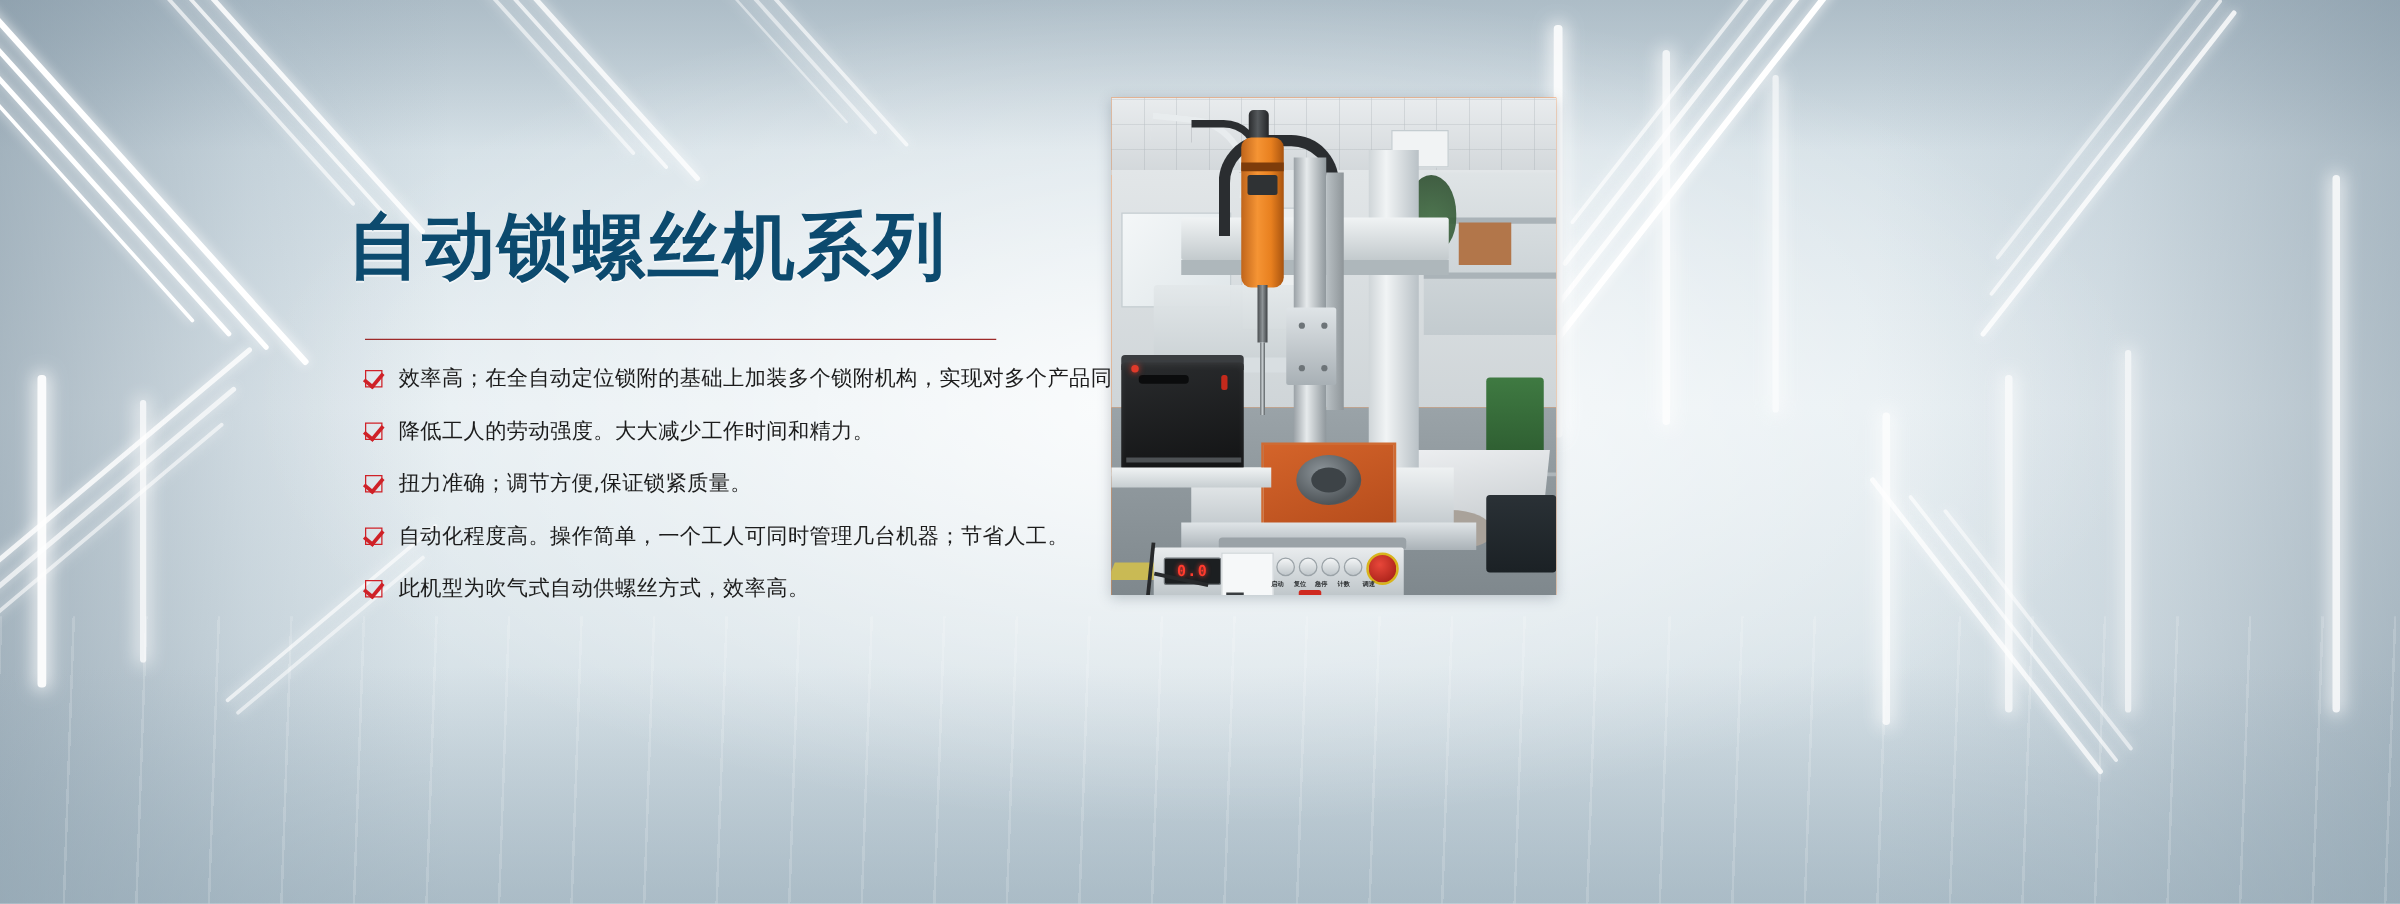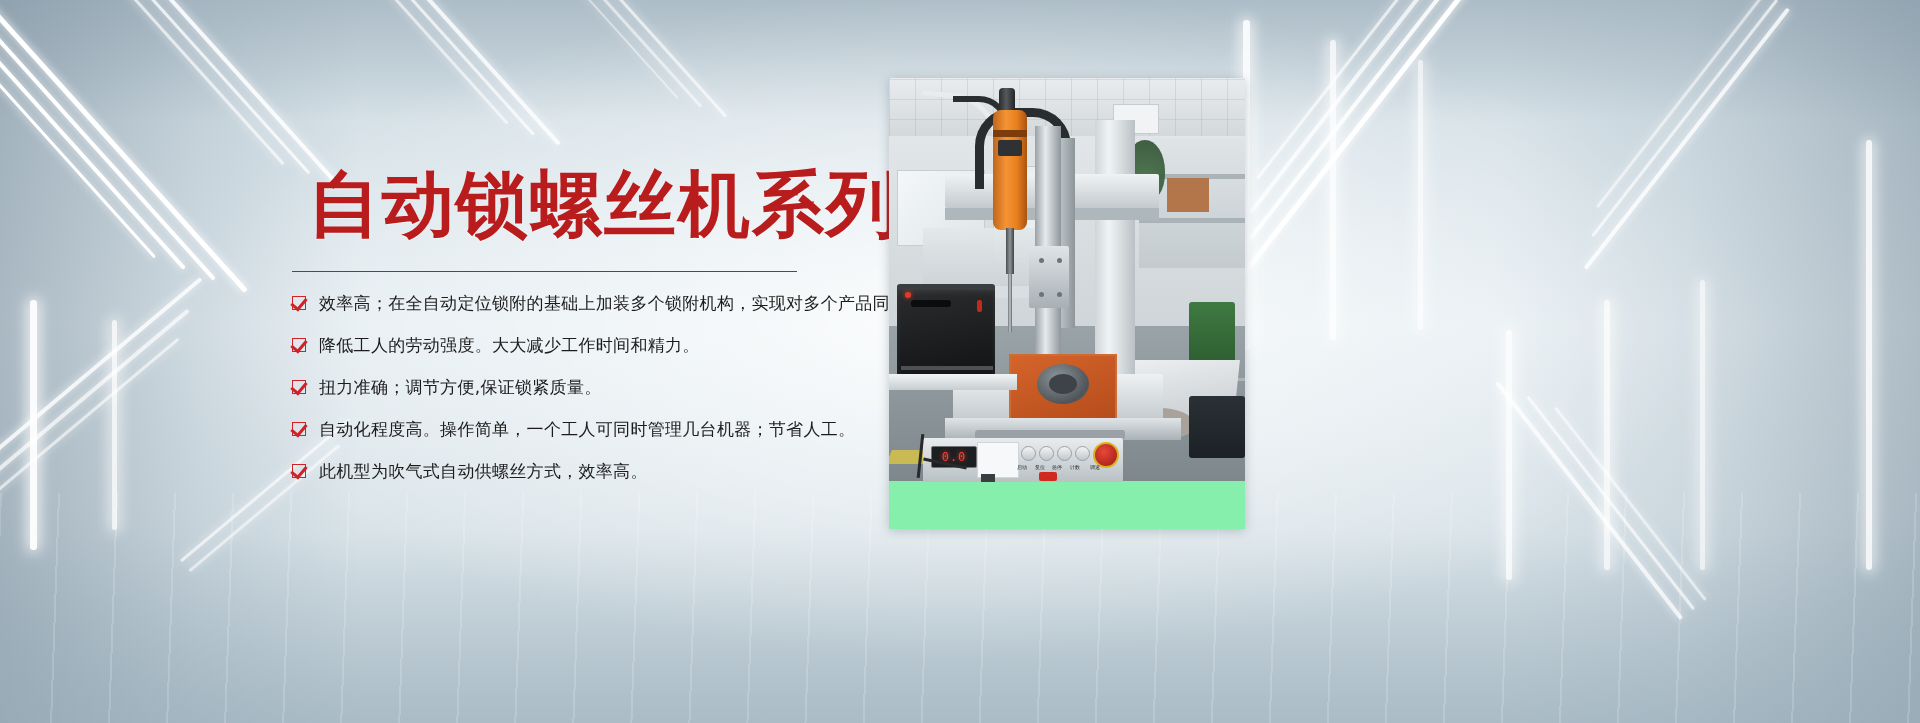--- a/index.html
+++ b/index.html
@@ -48,23 +48,23 @@
   .sb{position:absolute;transform-origin:0 0;}
   .sb i{display:block;background:#fff;border-radius:2px;box-shadow:0 0 9px rgba(255,255,255,.9);}
 
   
   .vbar{position:absolute;background:#fff;box-shadow:0 0 14px 3px rgba(255,255,255,.85);border-radius:3px;}
 
   
   .content{position:absolute;left:0;top:0;width:1920px;height:723px;}
 
   .title{
-    position:absolute;left:308px;top:166px;
-    font-size:72px;font-weight:bold;letter-spacing:2px;
-    color:#b91c1c;line-height:1.08;white-space:nowrap;
+    position:absolute;left:278px;top:166px;
+    font-size:58px;font-weight:bold;letter-spacing:2px;
+    color:#0c4a6e;line-height:1.08;white-space:nowrap;
     text-shadow:0 1px 0 rgba(255,255,255,.55);
   }
   .subtitle{
     position:absolute;left:292px;top:232px;
     font-size:27px;font-weight:bold;color:#1b1b1b;white-space:nowrap;
   }
   .divider{
     position:absolute;left:292px;top:271px;width:505px;height:1px;
     background:#9d2a2a;
   }
@@ -82,23 +82,24 @@
     border-right:3px solid #cf2127;border-bottom:3px solid #cf2127;
     transform:rotate(40deg);
   }
   .btxt{
     font-size:17px;color:#1c1c1c;line-height:26px;white-space:nowrap;
     letter-spacing:.3px;
   }
 
   
   .photo{
-    position:absolute;left:889px;top:78px;width:356px;height:451px;
-    background:#86efac;overflow:hidden;
+    position:absolute;left:889px;top:78px;width:356px;height:398px;
+    background:#f97316;overflow:hidden;
     box-shadow:0 2px 10px rgba(60,80,95,.28);
+    font-weight:bold;
   }
   .ph{position:absolute;}
   
   .ph-ceiling{left:0;top:0;width:356px;height:62px;background:linear-gradient(180deg,#e9ecee,#d2d7da);}
   .ph-ceilgrid{left:0;top:0;width:356px;height:62px;opacity:.5;
     background:repeating-linear-gradient(90deg,rgba(150,158,163,.5) 0 1px,transparent 1px 26px),
                repeating-linear-gradient(0deg,rgba(150,158,163,.45) 0 1px,transparent 1px 20px);}
   .ph-wall{left:0;top:58px;width:356px;height:190px;background:linear-gradient(180deg,#e2e6e8,#cfd5d8);}
   .ph-win{left:8px;top:92px;width:86px;height:74px;background:linear-gradient(135deg,#f4f7f8,#dfe6e9);border:1px solid #c6ced2;}
   .ph-door{left:104px;top:88px;width:58px;height:96px;background:#eceff0;border:1px solid #c2cace;}

